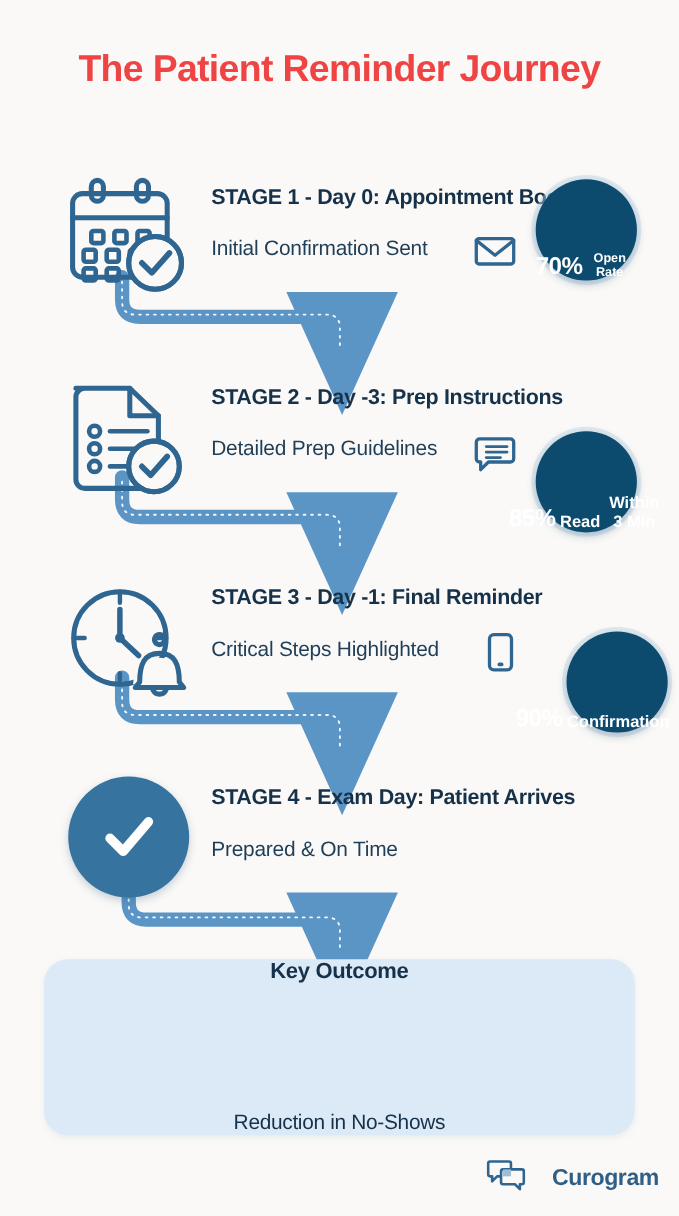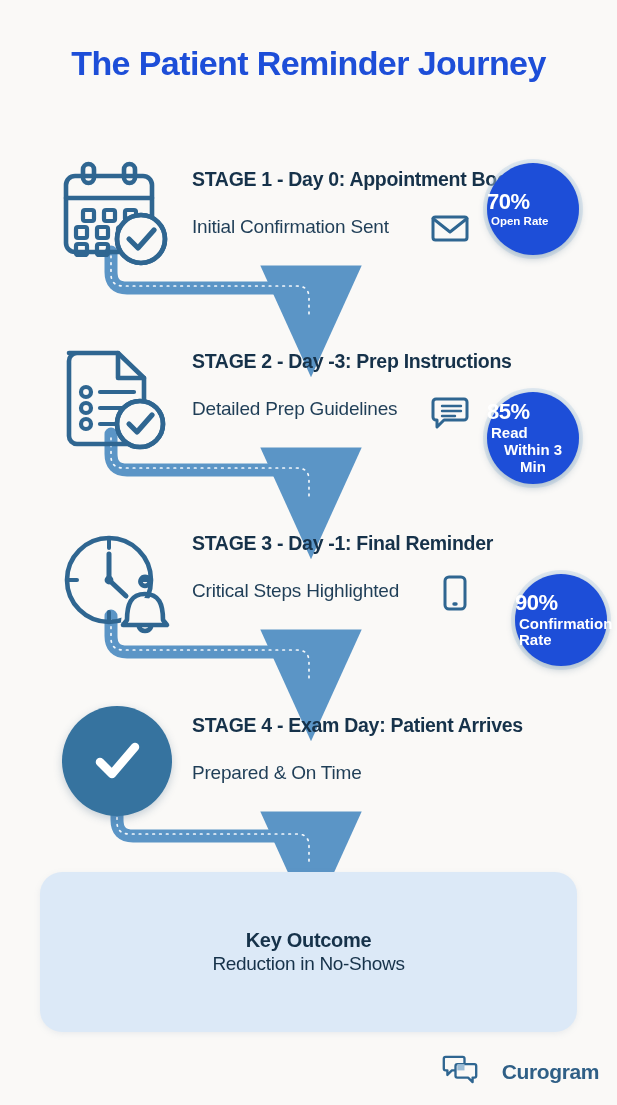--- a/index.html
+++ b/index.html
@@ -11,21 +11,21 @@
     position:relative;
     overflow:hidden;
   }
   .page { position:relative; width:617px; height:1105px; }
 
   
   .title {
     position:absolute; left:0; top:44px; width:617px;
     text-align:center;
     font-size:34px; font-weight:bold; letter-spacing:-0.6px;
-    color:#1d4ed8;
+    color:#ef4444;
   }
 
   
   .connectors { position:absolute; left:0; top:0; width:617px; height:1105px; pointer-events:none; }
 
   
   .stage { position:absolute; left:0; width:617px; height:0; }
   .stage-icon { position:absolute; left:58px; top:0; width:118px; height:110px; }
   .stage-head {
     position:absolute; left:192px; top:8px;
@@ -35,42 +35,42 @@
   .stage-sub {
     position:absolute; left:192px; top:56px;
     font-size:19px; color:#1f3e57; letter-spacing:-0.2px;
     white-space:nowrap;
   }
   .stage-mini { position:absolute; top:46px; width:44px; height:44px; }
 
   
   .badge {
     position:absolute; width:92px; height:92px; border-radius:50%;
-    background:#1d4ed8;
+    background:#0c4a6e;
     box-shadow:0 3px 9px rgba(40,80,115,0.32), 0 0 0 4px rgba(196,216,232,0.45);
-    display:flex; flex-direction:column; align-items:flex-start; justify-content:center;
+    display:flex; align-items:flex-end; justify-content:center;
     color:#ffffff; text-align:center; line-height:1.12;
   }
   .badge-value { font-size:22px; font-weight:bold; letter-spacing:-0.5px; }
   .badge-label { font-size:11.5px; font-weight:bold; padding:0 4px; }
   .badge-label.small { font-size:15px; }
 
   
   .big-check {
     position:absolute; left:62px; width:110px; height:110px; border-radius:50%;
     background:#36739f;
     display:flex; align-items:center; justify-content:center;
     box-shadow:0 3px 8px rgba(40,80,115,0.25);
   }
 
   
   .outcome {
     position:absolute; left:40px; top:872px; width:537px; height:160px;
     background:#dce9f7; border-radius:22px;
-    display:flex; flex-direction:column; align-items:center; justify-content:center;
+    display:flex; flex-direction:column; align-items:center; justify-content:space-between;
     box-shadow:0 2px 6px rgba(120,150,175,0.13);
   }
   .outcome-label { font-size:20px; font-weight:bold; color:#16324a; letter-spacing:-0.3px; }
   .outcome-value {
     font-size:54px; font-weight:bold; color:#16324a;
     letter-spacing:-2px; line-height:1.12; margin-top:2px;
   }
   .outcome-desc { font-size:19px; color:#16324a; letter-spacing:-0.3px; margin-top:1px; }
 
   

